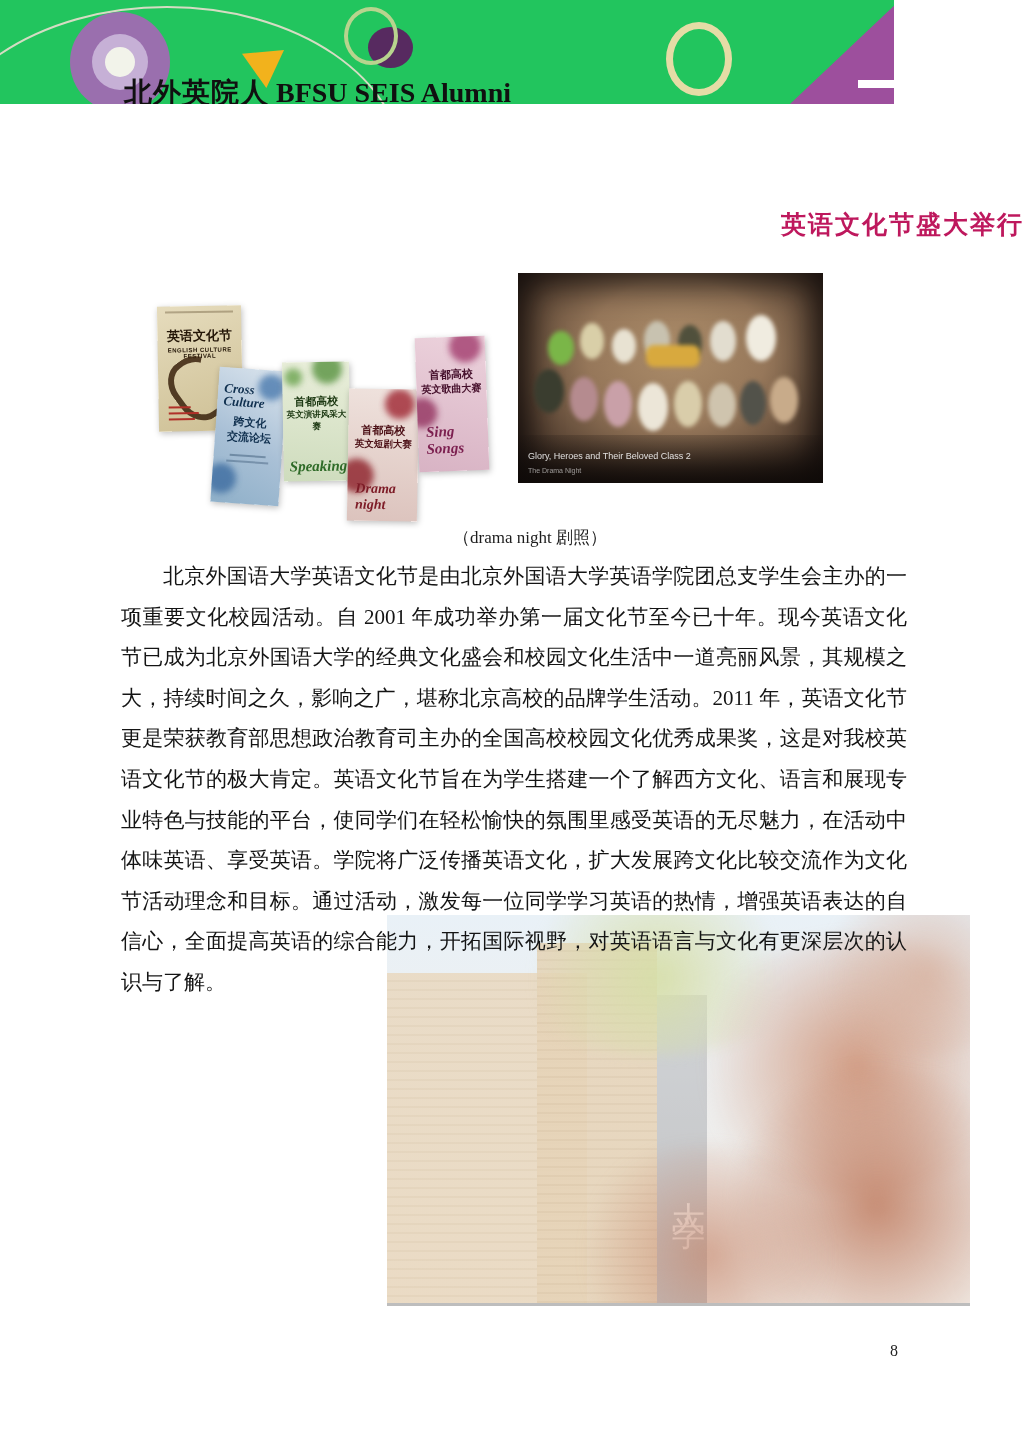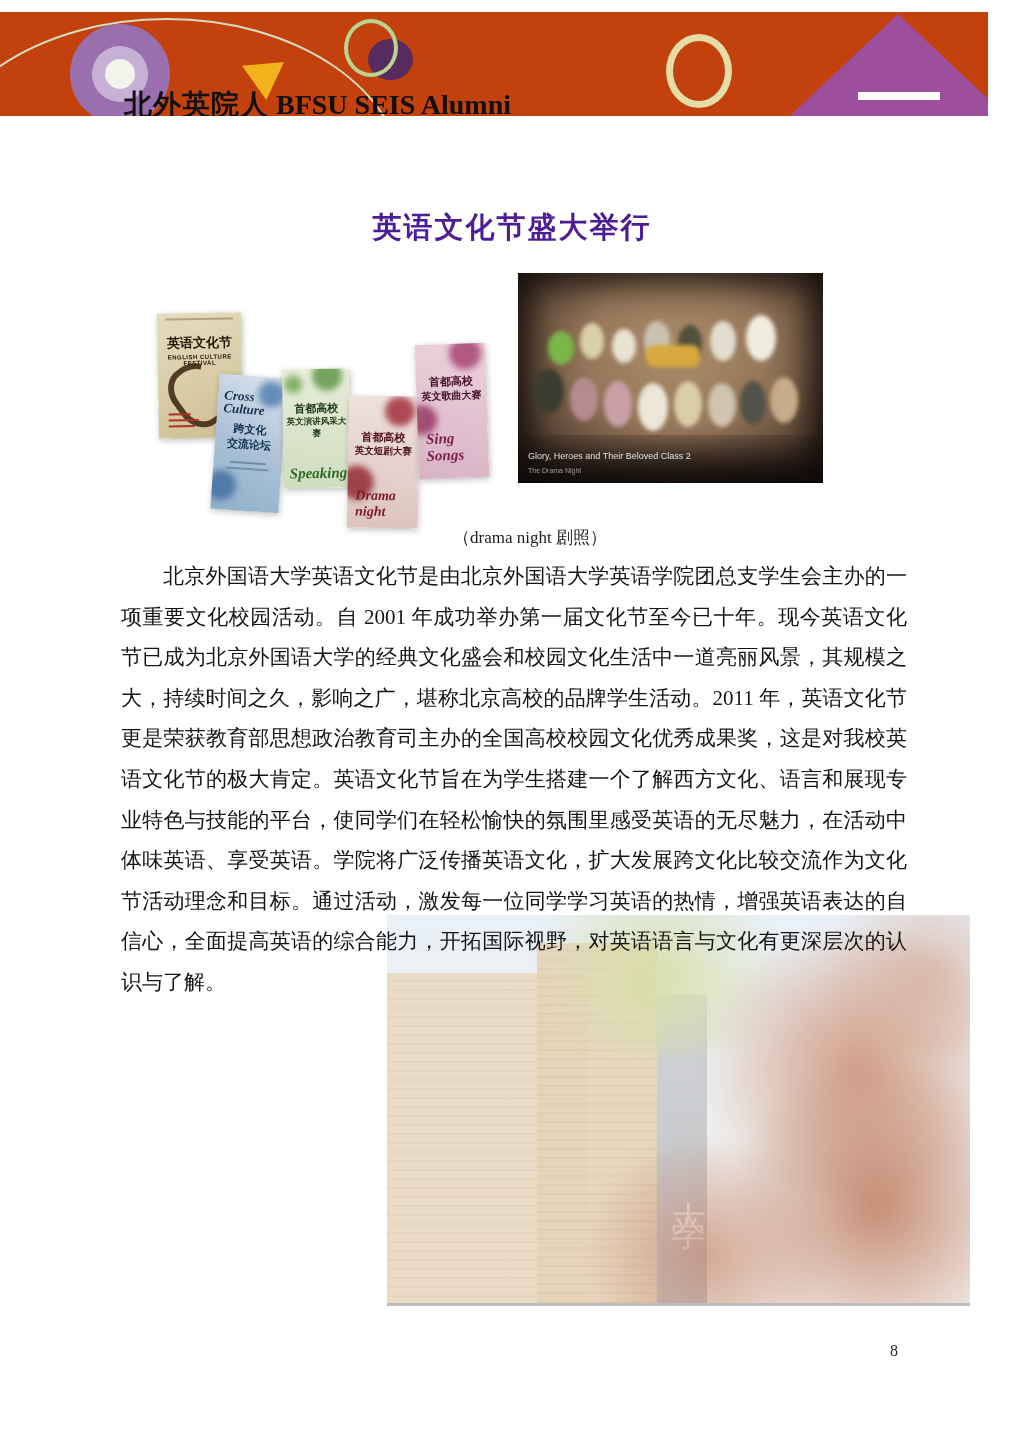--- a/index.html
+++ b/index.html
@@ -1,35 +1,35 @@
 <!DOCTYPE html>
 <html><head>
 <meta charset="utf-8">
 <style>
   html,body{margin:0;padding:0;background:#888;}
   .page{position:relative;width:1024px;height:1448px;background:#ffffff;margin:0 auto;overflow:hidden;font-family:"Liberation Serif",serif;}
   
-  .header{position:absolute;top:12px;left:0;width:988px;height:104px;background:#c2410c;overflow:hidden;}
+  .header{position:absolute;top:0;left:0;width:894px;height:104px;background:#22c55e;overflow:hidden;}
   .arc{position:absolute;left:-70px;top:6px;width:470px;height:320px;border:2px solid #d5dcc3;border-radius:50%;background:transparent;}
   .donut-outer{position:absolute;left:70px;top:12px;width:100px;height:100px;border-radius:50%;background:#9a6fae;}
   .donut-mid{position:absolute;left:22px;top:22px;width:56px;height:56px;border-radius:50%;background:#c6b0d6;}
   .donut-hole{position:absolute;left:13px;top:13px;width:30px;height:30px;border-radius:50%;background:#f2f3ea;}
   .ytri{position:absolute;left:242px;top:50px;width:42px;height:38px;background:#f2b21c;clip-path:polygon(0 10%,100% 0,58% 100%);}
   .purple-ellipse{position:absolute;left:368px;top:27px;width:45px;height:41px;border-radius:50%;background:#572a60;}
   .green-ring{position:absolute;left:344px;top:7px;width:46px;height:50px;border:4px solid #b8d48e;border-radius:50%;background:transparent;}
   .tan-ring{position:absolute;left:666px;top:22px;width:52px;height:60px;border:7px solid #e5dca6;border-radius:50%;background:transparent;}
   .ptri{position:absolute;left:790px;top:2px;width:216px;height:102px;background:#9d4f9d;clip-path:polygon(50% 0,0 100%,100% 100%);}
   .ptri-bar{position:absolute;left:68px;top:78px;width:82px;height:8px;background:#ffffff;}
   .masthead{position:absolute;left:124px;top:74px;font-size:28px;font-weight:bold;color:#101010;white-space:nowrap;}
   .masthead .cn{font-family:"Liberation Sans",sans-serif;letter-spacing:1px;}
   .masthead .en{font-family:"Liberation Serif",serif;}
   
-  .article-title{position:absolute;left:0;top:208px;width:1024px;text-align:center;font-size:29px;font-weight:bold;color:#4c1d95;font-family:"Liberation Sans",sans-serif;letter-spacing:2px;z-index:3;}
+  .article-title{position:absolute;left:0;top:208px;width:1024px;text-align:right;font-size:25px;font-weight:bold;color:#be185d;font-family:"Liberation Sans",sans-serif;letter-spacing:2px;z-index:3;}
   
-  .collage{position:absolute;left:150px;top:306px;width:360px;height:228px;z-index:3;}
+  .collage{position:absolute;left:150px;top:299px;width:360px;height:228px;z-index:3;}
   .poster{position:absolute;box-shadow:1px 2px 6px rgba(0,0,0,.25);overflow:hidden;}
   .poster .tbar{height:3px;margin:5px 8px 3px;background:rgba(0,0,0,.35);}
   .p-line1{text-align:center;font-weight:bold;font-family:"Liberation Sans",sans-serif;}
   .p-line2{text-align:center;font-weight:bold;font-family:"Liberation Sans",sans-serif;}
   .p-word{font-family:"Liberation Serif",serif;font-style:italic;font-weight:bold;}
   .pblob{position:absolute;border-radius:50%;filter:blur(3px);opacity:.8;}
   .swirl{position:absolute;left:14px;top:48px;width:44px;height:54px;border:6px solid #3a230e;border-right-color:transparent;border-radius:46% 60% 55% 48%;transform:rotate(-35deg);opacity:.85;}
   .redmark{position:absolute;background:#b03028;}
   
   .photo{position:absolute;left:518px;top:273px;width:305px;height:210px;z-index:3;background:radial-gradient(ellipse at 52% 38%,#ab8c69 0%,#96775a 40%,#5d4736 70%,#1c1412 100%);box-shadow:inset 0 0 30px 12px rgba(10,5,5,.75);overflow:hidden;}

